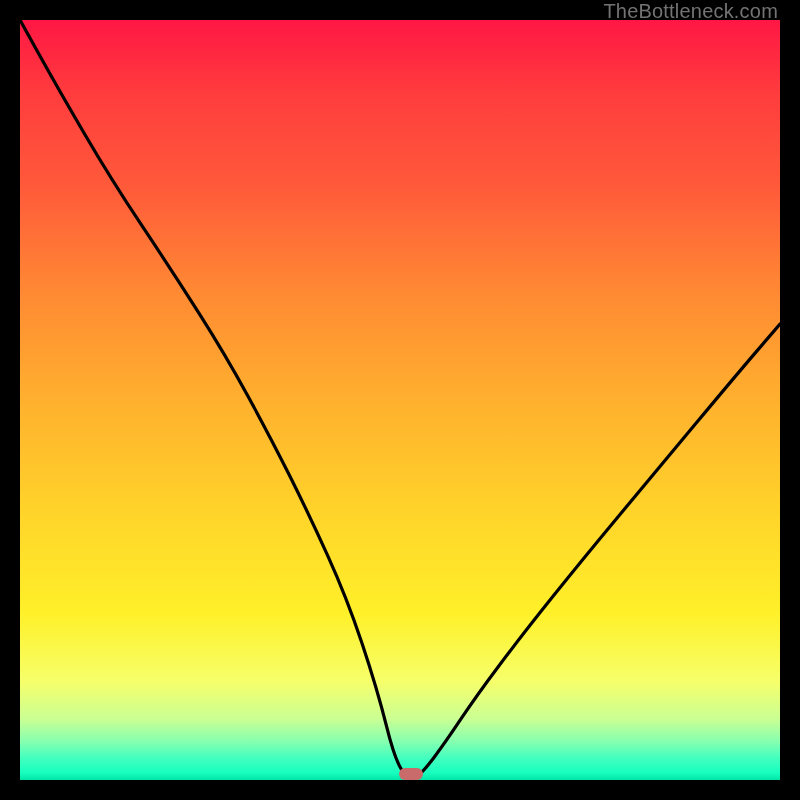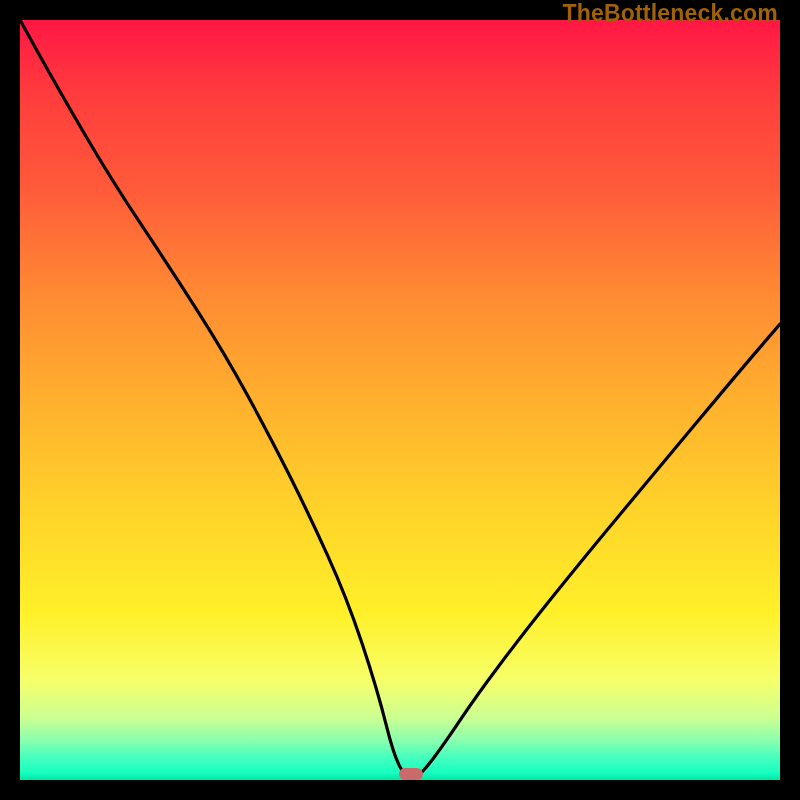--- a/index.html
+++ b/index.html
@@ -37,23 +37,23 @@
       #84ffb0 95%,
       #46ffbf 97%,
       #18ffbf 99%,
       #00e6a8 100%
     );
   }
   .watermark {
     position: absolute;
     top: 0px;
     right: 22px;
-    color: #a16207;
-    font-size: 23px;
-    font-weight: 700;
+    color: #737373;
+    font-size: 20px;
+    font-weight: 400;
     letter-spacing: 0.2px;
     z-index: 5;
     user-select: none;
   }
   svg.curve {
     position: absolute;
     left: 0;
     top: 0;
     width: 760px;
     height: 760px;

